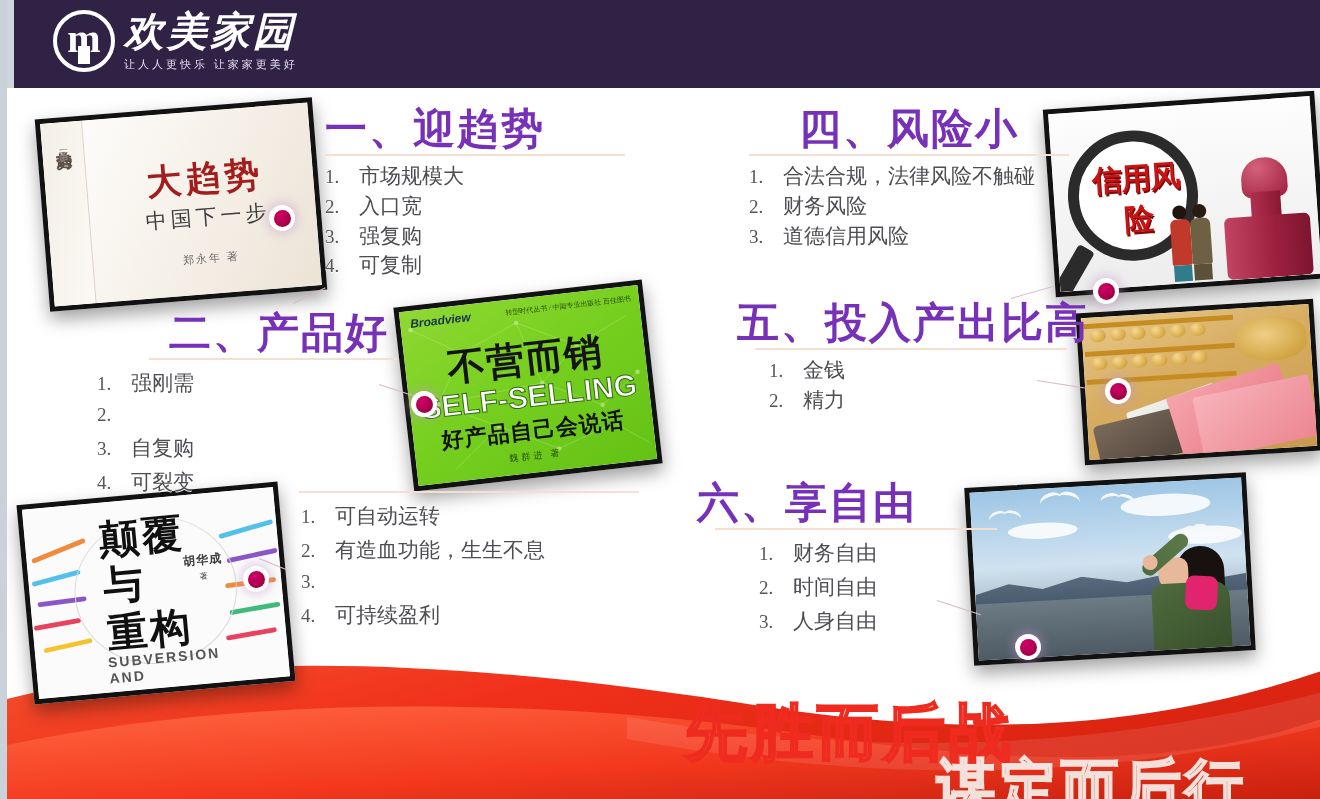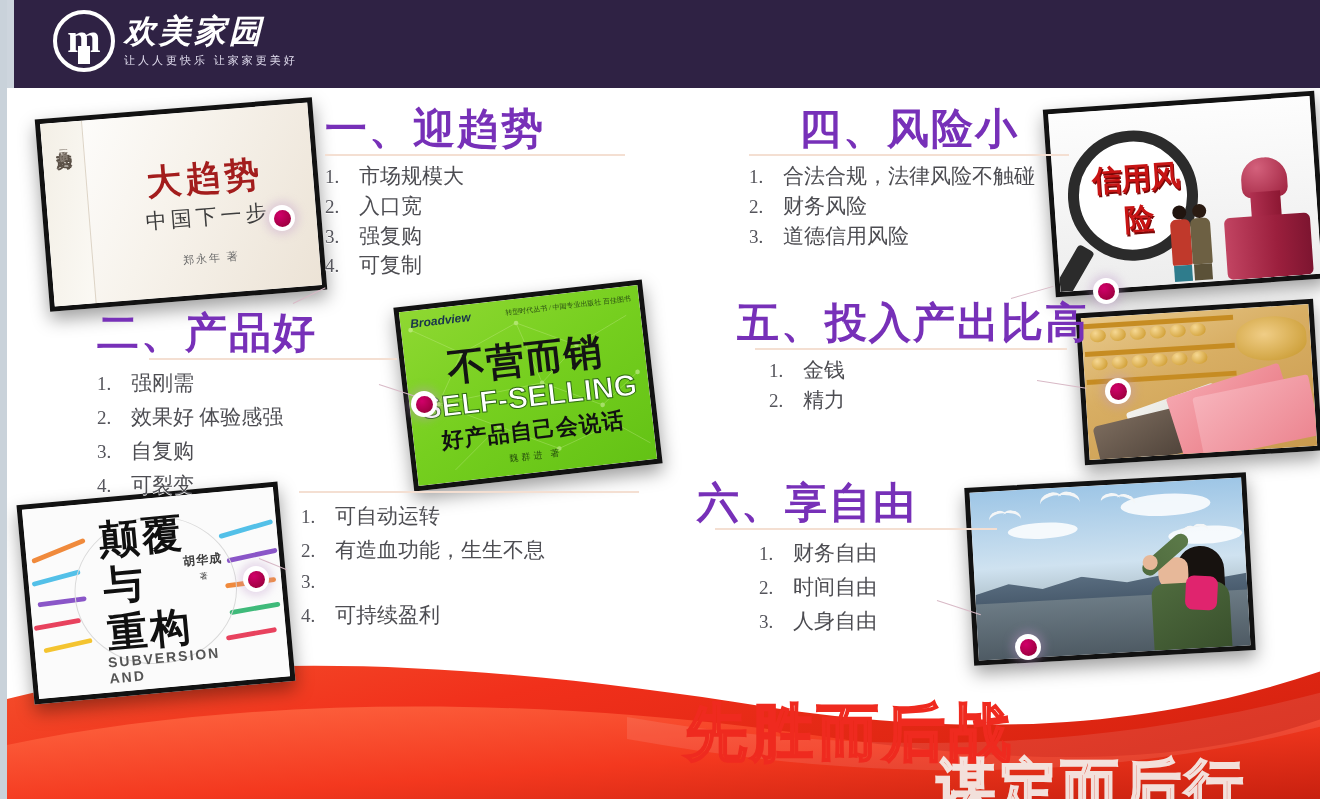--- a/index.html
+++ b/index.html
@@ -39,21 +39,21 @@
     font-size:40px; font-weight:bold; color:#ffffff; line-height:1;
     position:relative; top:-2px;
   }
   .logo-mark .m-stem{
     position:absolute; left:50%; bottom:4px; margin-left:-6px;
     width:12px; height:18px; background:#ffffff;
   }
   .logo-text{ display:flex; flex-direction:column; }
   .logo-name{
     font-family:"Liberation Serif",serif;
-    font-size:32px; font-weight:bold; font-style:italic;
+    font-size:40px; font-weight:bold; font-style:italic;
     color:#ffffff; letter-spacing:3px; line-height:1.1;
     white-space:nowrap;
   }
   .logo-tag{
     font-size:11px; color:#e3dff0; letter-spacing:3px;
     margin-top:3px; white-space:nowrap; text-align:center;
   }
   .slide-title{
     position:absolute; left:285px; top:9px;
     font-size:55px; font-weight:bold; color:#f31d16;
@@ -363,30 +363,29 @@
             <span>强复购</span>
           </li>
         <li>
             <span class="num">4.</span>
             <span>可复制</span>
           </li>
       </ul>
     </div>
 
     <div class="section loose" style="left:90px; top:222px; width:300px;">
-      <div class="sec-head" style="text-align:left; padding-right:8px;">二、产品好</div>
+      <div class="sec-head" style="text-align:right; padding-right:8px;">二、产品好</div>
       <div class="sec-rule" style="margin-left:52px;"></div>
       <ul class="sec-list">
         <li>
             <span class="num">1.</span>
             <span>强刚需</span>
           </li>
         <li>
             <span class="num">2.</span>
-            <span>效果好  体验感强</span>
           </li>
         <li>
             <span class="num">3.</span>
             <span>自复购</span>
           </li>
         <li>
             <span class="num">4.</span>
             <span>可裂变</span>
           </li>
       </ul>

